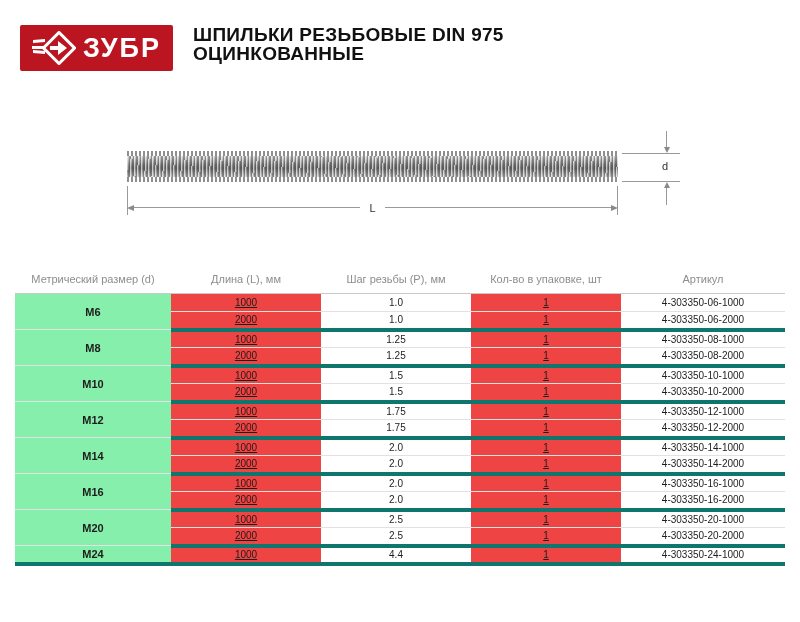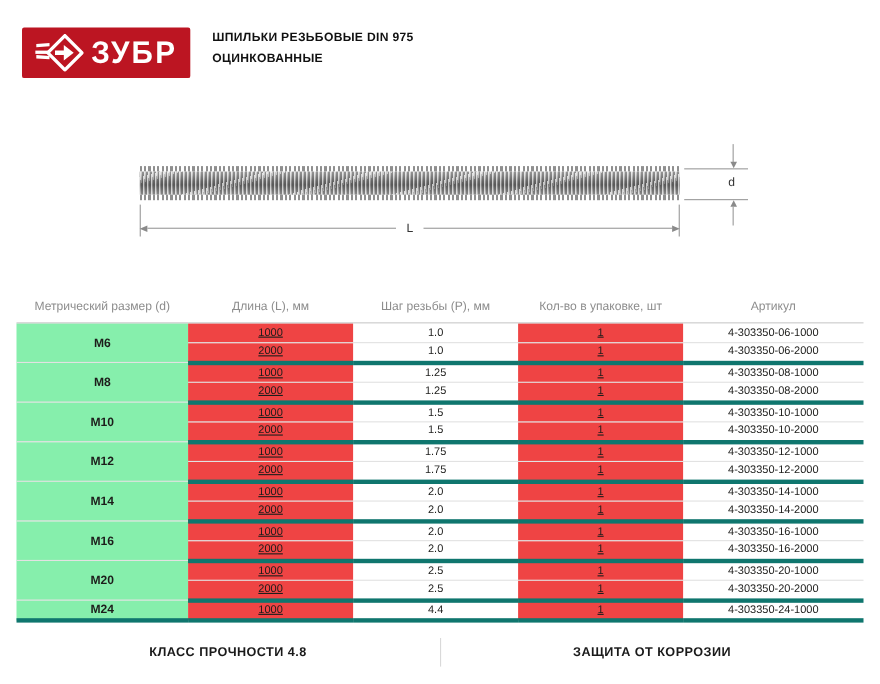--- a/index.html
+++ b/index.html
@@ -7,21 +7,21 @@
   body { font-family:"Liberation Sans", sans-serif; color:#1d1d1b; }
   .page { position:relative; width:800px; height:622px; background:#fff; overflow:hidden; }
 
   
   .brand-row { position:absolute; left:20px; top:25px; display:flex; }
   .logo { width:153px; height:46px; background:#bc1522; border-radius:2px;
           display:flex; align-items:center; justify-content:center; gap:7px; }
   .logo-icon { display:block; }
   .logo-text { color:#fff; font-weight:bold; font-size:27px; letter-spacing:2px; line-height:1;
                font-family:"Liberation Sans", sans-serif; transform:scaleY(1.05); }
-  .title { margin-left:20px; font-weight:bold; font-size:11px; line-height:19px;
+  .title { margin-left:20px; font-weight:bold; font-size:19px; line-height:19px;
            letter-spacing:.3px; color:#111; text-transform:uppercase; }
 
   
   .diagram { position:absolute; left:0; top:0; width:800px; height:260px; }
   .rod { position:absolute; left:127px; top:151px; width:491px; height:31px; }
   .rod-teeth { height:5px; width:100%;
     background:repeating-linear-gradient(90deg,#8f8f8f 0 2px, rgba(255,255,255,0) 2px 4px); }
   .rod-body { height:21px; width:100%;
     background-image:
       repeating-linear-gradient(92deg, rgba(255,255,255,.55) 0 1px, rgba(255,255,255,0) 1px 2px, rgba(0,0,0,.30) 2px 3.6px),
@@ -219,19 +219,14 @@
         <tr class="group-end">
           <td rowspan="1" class="size-cell">M24</td>
           <td class="band">1000</td>
           <td>4.4</td>
           <td class="band">1</td>
           <td>4-303350-24-1000</td>
         </tr>
       </tbody>
   </table>
 
-  <div class="footer">
-    <div class="cell">КЛАСС ПРОЧНОСТИ 4.8</div>
-    <div class="divider"></div>
-    <div class="cell">ЗАЩИТА ОТ КОРРОЗИИ</div>
-  </div>
 
 </div>
 
 </body></html>

